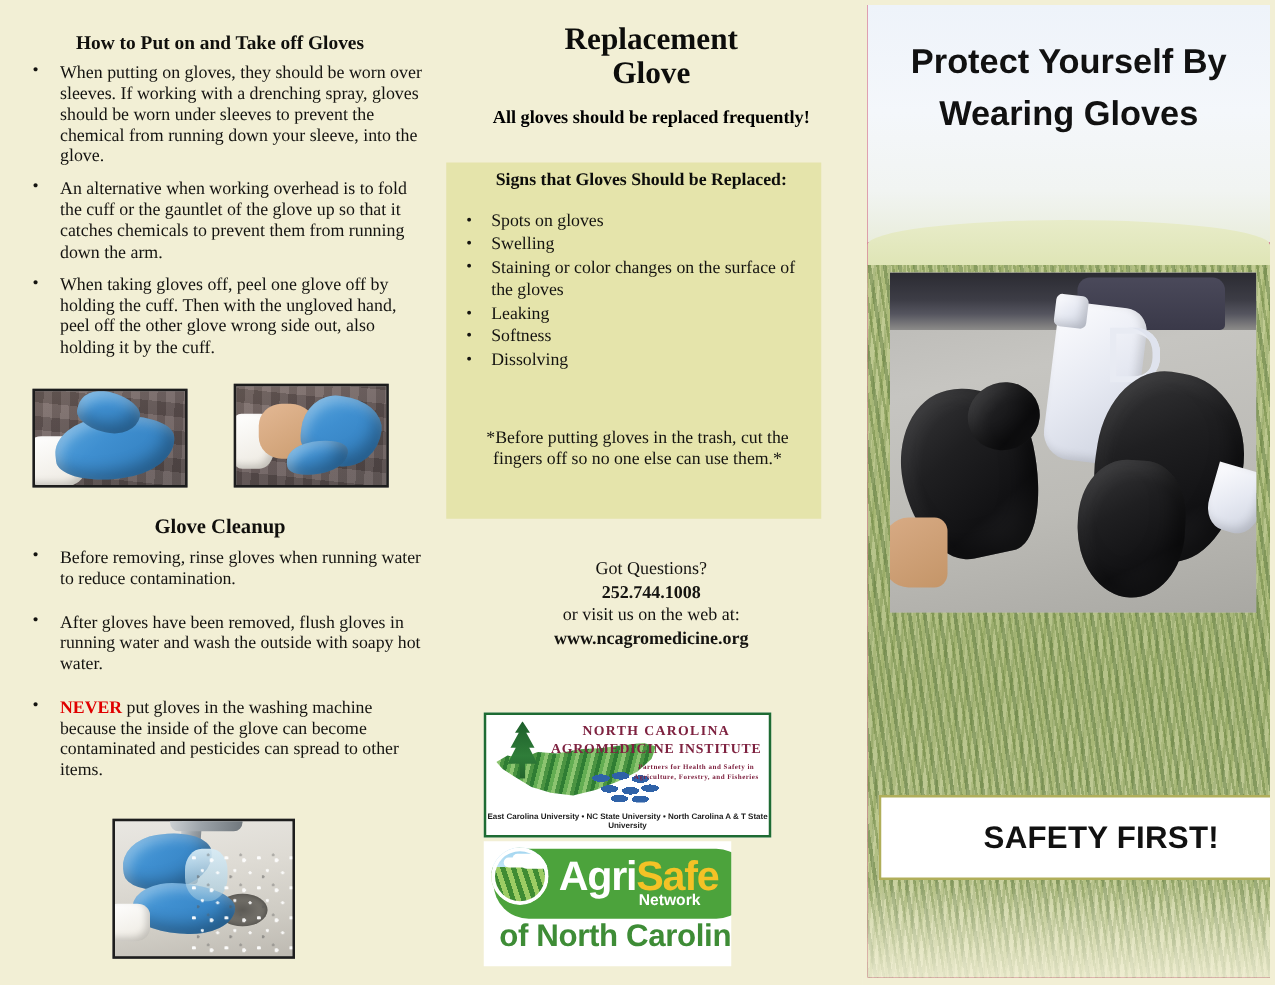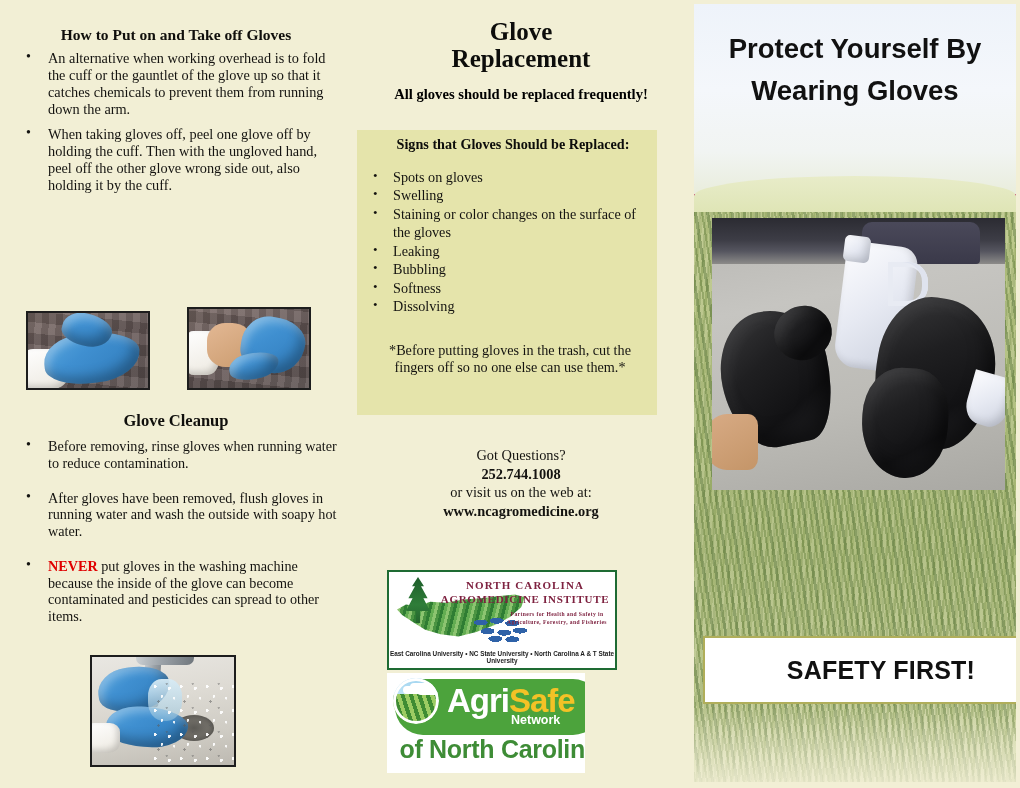--- a/index.html
+++ b/index.html
@@ -379,20 +379,21 @@
 </head>
 <body>
 
 <div id="brochure">
 
   <div class="panel" id="panel-left">
 
     <div class="sect-title" id="left-heading-1">How to Put on and Take off Gloves</div>
 
     <ul class="bullets" id="left-list-1">
+      <li>When putting on gloves, they should be worn over sleeves. If working with a drenching spray, gloves should be worn under sleeves to prevent the chemical from running down your sleeve, into the glove.</li>
       <li>An alternative when working overhead is to fold the cuff or the gauntlet of the glove up so that it catches chemicals to prevent them from running down the arm.</li>
       <li>When taking gloves off, peel one glove off by holding the cuff. Then with the ungloved hand, peel off the other glove wrong side out, also holding it by the cuff.</li>
     </ul>
 
     <div class="photo" id="photo-glove-peel-1">
       <div class="ph-brick"></div>
       <div class="ph-sleeve" style="left:-6px; top:36px; width:46px; height:40px;"></div>
       <div class="ph-bluehand" style="left:16px; top:20px; width:96px; height:50px; transform:rotate(-6deg);"></div>
       <div class="ph-bluehand" style="left:34px; top:1px; width:50px; height:32px; transform:rotate(14deg);"></div>
     </div>
@@ -428,34 +429,33 @@
       <div class="ph-bluehand" style="left:14px; top:50px; width:82px; height:40px; transform:rotate(4deg);"></div>
       <div class="ph-sleeve" style="left:-6px; top:66px; width:34px; height:30px;"></div>
       <div class="ph-water" style="left:56px; top:22px; width:34px; height:42px;"></div>
       <div class="ph-droplets" style="left:60px; top:24px; right:0; bottom:0;"></div>
     </div>
   </div>
 
   <div class="panel" id="panel-middle"></div>
 
   <div id="mid-title">
+    <div>Replacement</div>
     <div>Glove</div>
-    <div>Replacement</div>
   </div>
 
   <div id="mid-subtitle">All gloves should be replaced frequently!</div>
 
   <div id="signs-box">
     <div id="signs-box-heading">Signs that Gloves Should be Replaced:</div>
     <ul id="signs-list">
       <li>Spots on gloves</li>
       <li>Swelling</li>
       <li>Staining or color changes on the surface of the gloves</li>
       <li>Leaking</li>
-      <li>Bubbling</li>
       <li>Softness</li>
       <li>Dissolving</li>
     </ul>
     <div id="signs-note">*Before putting gloves in the trash, cut the fingers off so no one else can use them.*</div>
   </div>
 
   <div id="contact-block">
     <div>Got Questions?</div>
     <div class="bold">252.744.1008</div>
     <div>or visit us on the web at:</div>

